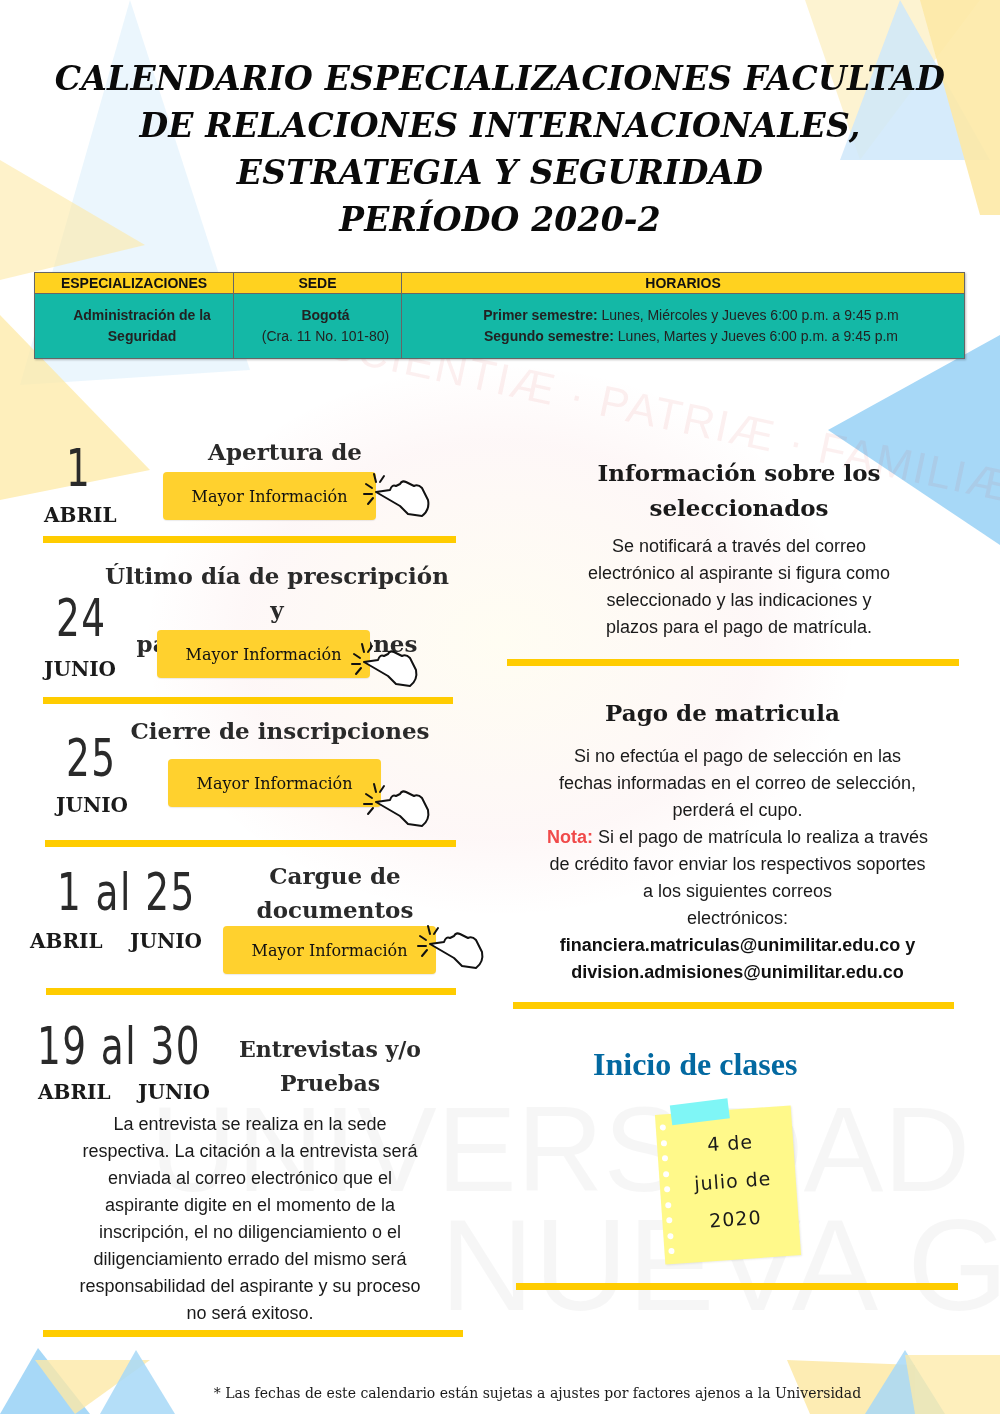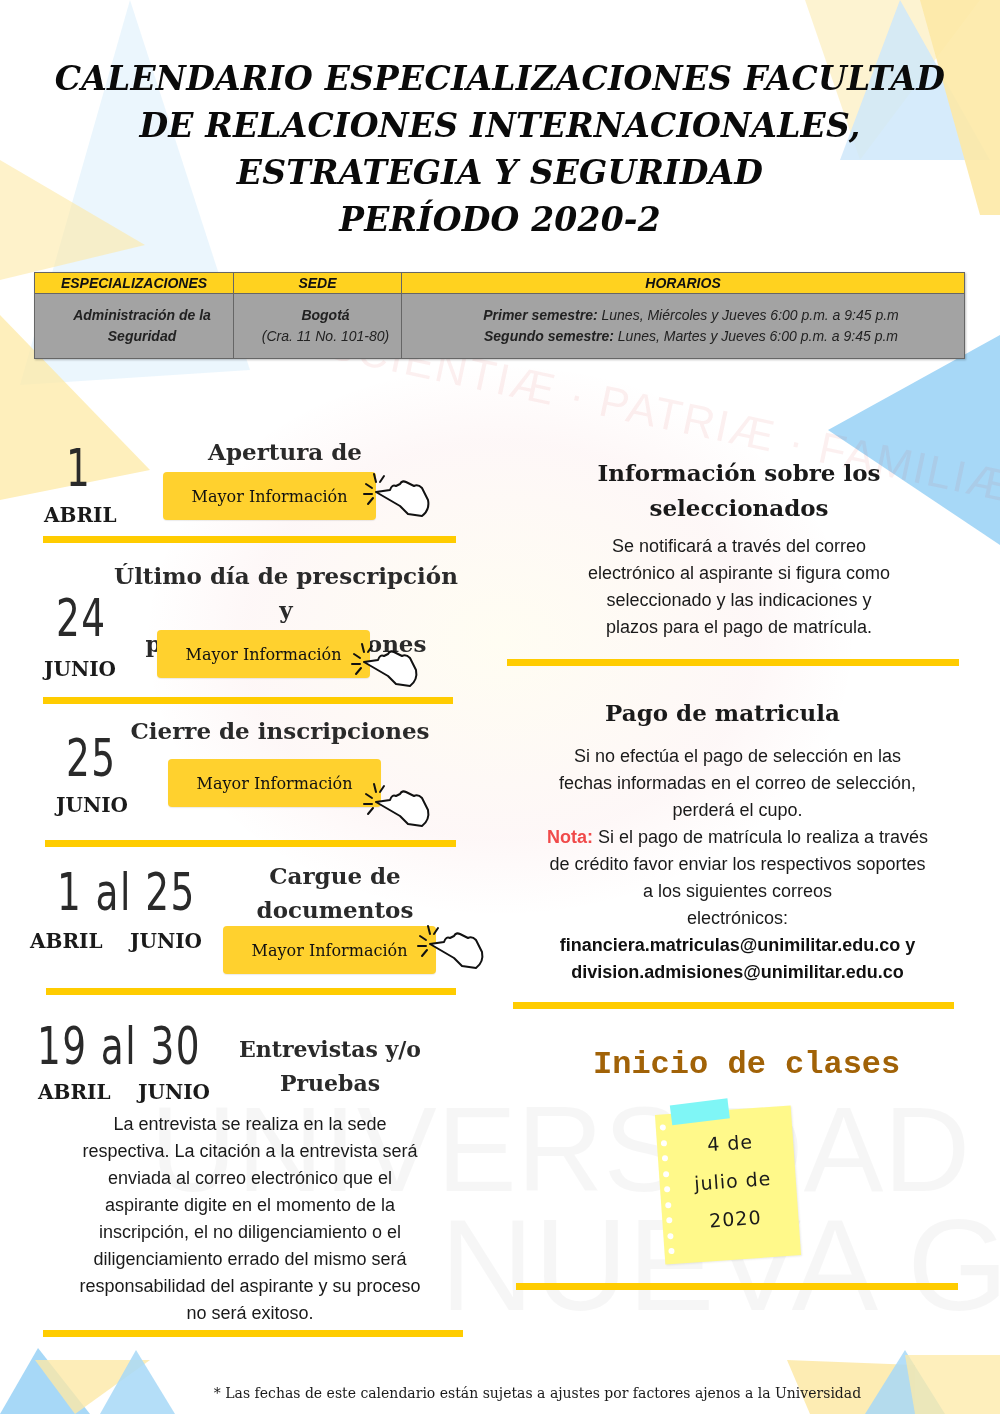--- a/index.html
+++ b/index.html
@@ -8,40 +8,40 @@
 
   .deco { position: absolute; pointer-events: none; }
   .watermark { position: absolute; pointer-events: none; font-family: "Liberation Sans", sans-serif; color: rgba(0,0,0,0.035); font-weight: 400; white-space: nowrap; }
   .watermark.motto { color: rgba(220,60,60,0.08); font-size: 44px; transform: rotate(12deg); left: 320px; top: 390px; letter-spacing: 2px; }
   .watermark.univ { font-size: 120px; left: 150px; top: 1080px; }
   .watermark.granada { font-size: 130px; left: 440px; top: 1190px; }
   .emblem { position: absolute; left: 140px; top: 360px; width: 720px; height: 560px; border-radius: 50% 50% 45% 45%; background: radial-gradient(ellipse at center, rgba(255,215,0,0.05) 0%, rgba(220,60,60,0.04) 50%, rgba(255,255,255,0) 70%); pointer-events:none; }
 
   .title { position: absolute; top: 55px; left: 0; width: 1000px; text-align: center; font-family: "DejaVu Serif", serif; font-weight: bold; font-style: italic; font-size: 33px; line-height: 47px; color: #0a0a0a; letter-spacing: 0.2px; }
 
-  table.sched { position: absolute; left: 34px; top: 272px; width: 931px; border-collapse: collapse; font-family: "Liberation Sans", sans-serif; box-shadow: 1px 1px 2px rgba(0,0,0,0.25); background: #a3a3a3; font-style: italic; }
+  table.sched { position: absolute; left: 34px; top: 272px; width: 931px; border-collapse: collapse; font-family: "Liberation Sans", sans-serif; box-shadow: 1px 1px 2px rgba(0,0,0,0.25); background: #14b8a6; }
   table.sched th { background: #ffd21f; font-size: 14px; font-weight: bold; height: 21px; border: 1px solid #666; color: #111; }
   table.sched td { font-size: 14px; border: 1px solid #666; text-align: center; height: 65px; line-height: 21px; color: #222; padding-left: 16px; }
   table.sched td b { font-weight: bold; }
 
   .day { position: absolute; font-family: "DejaVu Sans", sans-serif; font-size: 52px; color: #2a2a2a; transform: scaleX(0.72); transform-origin: left top; letter-spacing: 2px; line-height: 1; }
   .month { position: absolute; font-family: "DejaVu Serif", serif; font-weight: bold; font-size: 20px; color: #1a1a1a; margin-top: 6px; }
   .ev-title { position: absolute; font-family: "DejaVu Serif", serif; font-weight: bold; font-size: 23px; color: #2a2a2a; text-align: center; line-height: 34px; }
 
   .btn { position: absolute; background: #ffd12e; border-radius: 4px; font-family: "DejaVu Serif", serif; font-weight: normal; font-size: 16px; color: #111; display: flex; align-items: center; justify-content: center; box-shadow: 0 1px 1px rgba(0,0,0,0.08); }
   .hand { position: absolute; width: 70px; height: 50px; }
 
   .rule { position: absolute; height: 7px; background: #ffcc00; }
 
   .r-title { position: absolute; font-family: "DejaVu Serif", serif; font-weight: bold; font-size: 23px; color: #1a1a1a; text-align: center; line-height: 35px; }
   .r-text { position: absolute; font-family: "Liberation Sans", sans-serif; font-size: 18px; color: #1a1a1a; text-align: center; line-height: 27px; }
   .nota { color: #f04a4a; font-weight: bold; }
   .email { font-weight: bold; color: #111; }
 
-  .big-title { position: absolute; font-family: Liberation Mono, monospace; font-weight: bold; font-size: 32px; color: #a16207; }
+  .big-title { position: absolute; font-family: Liberation Serif, serif; font-weight: bold; font-size: 32px; color: #0369a1; }
 
   .note { position: absolute; left: 660px; top: 1110px; width: 136px; height: 150px; background: #fff98a; transform: rotate(-4deg); box-shadow: 1px 1px 2px rgba(0,0,0,0.08); }
   .note .holes { position: absolute; left: 4px; top: 10px; width: 6px; height: 130px; display: flex; flex-direction: column; justify-content: space-between; }
   .note .holes span { width: 6px; height: 6px; background: #fff; border-radius: 50%; display: block; }
   .note .tape { position: absolute; left: 16px; top: -10px; width: 58px; height: 20px; background: #7ff6f6; transform: rotate(-3deg); }
   .note .text { position: absolute; left: 14px; top: 14px; width: 118px; font-family: "DejaVu Sans", sans-serif; font-size: 19px; line-height: 38px; text-align: center; color: #1a1a1a; letter-spacing: 1px; }
 
   .footer { position: absolute; top: 1385px; left: 0; width: 1000px; text-align: center; font-family: "DejaVu Serif", serif; font-size: 14px; color: #1a1a1a; padding-left: 75px; }
 </style>
 </head>
@@ -113,21 +113,21 @@
 <svg class="hand" style="left:362px;top:470px;" viewBox="0 0 70 50">
   <g stroke="#111" stroke-width="2" fill="#fff" stroke-linecap="round" stroke-linejoin="round">
     <path d="M14 22 L38 36 Q42 40 46 44 L60 46 Q68 40 66 30 L60 18 Q56 14 52 16 L44 12 Q40 10 38 14 L34 16 Q30 14 28 20 Z"></path>
     <path d="M4 14 L10 18 M2 24 L10 24 M6 34 L11 28 M12 4 L14 12 M22 6 L18 12" fill="none"></path>
   </g>
 </svg>
 <div class="rule" style="left:43px;top:536px;width:413px;"></div>
 
 <div class="day" style="left:56px;top:592px;">24</div>
 <div class="month" style="left:44px;top:651px;">JUNIO</div>
-<div class="ev-title" style="left:109px;top:559px;width:354px;">
+<div class="ev-title" style="left:100px;top:559px;width:354px;">
   <div>Último día de prescripción y</div>
   <div>pago de inscripciones</div>
 </div>
 <div class="btn" style="left:157px;top:630px;width:213px;height:48px;">Mayor Información</div>
 <svg class="hand" style="left:350px;top:640px;" viewBox="0 0 70 50">
   <g stroke="#111" stroke-width="2" fill="#fff" stroke-linecap="round" stroke-linejoin="round">
     <path d="M14 22 L38 36 Q42 40 46 44 L60 46 Q68 40 66 30 L60 18 Q56 14 52 16 L44 12 Q40 10 38 14 L34 16 Q30 14 28 20 Z"></path>
     <path d="M4 14 L10 18 M2 24 L10 24 M6 34 L11 28 M12 4 L14 12 M22 6 L18 12" fill="none"></path>
   </g>
 </svg>

